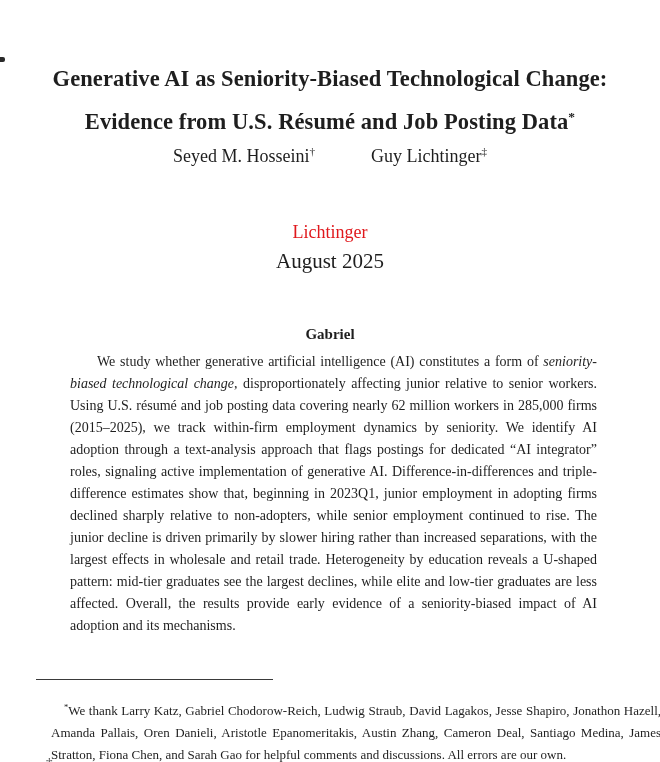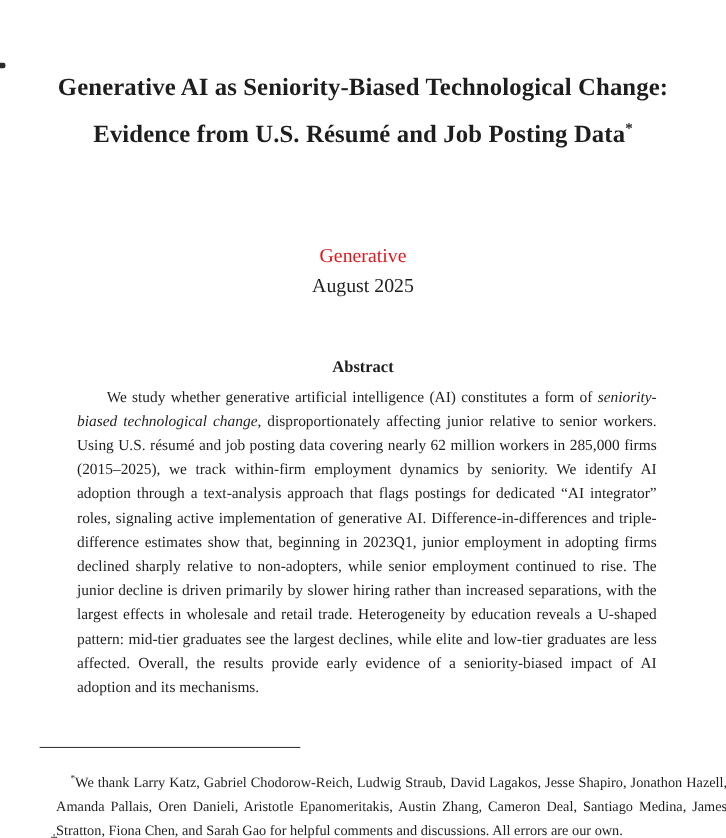--- a/index.html
+++ b/index.html
@@ -54,21 +54,21 @@
     text-align: center;
     font-size: 18px;
     color: #e0181c;
   }
   .paper-date {
     position: absolute;
     top: 249px;
     left: 0;
     right: 0;
     text-align: center;
-    font-size: 18px;
+    font-size: 21px;
   }
   .abstract-heading {
     position: absolute;
     top: 326px;
     left: 0;
     right: 0;
     text-align: center;
     font-size: 15px;
     font-weight: bold;
   }
@@ -132,26 +132,34 @@
 
 <div class="page">
 
   <span class="scan-artifact"></span>
 
   <h1 class="paper-title">
     <span>Generative AI as Seniority-Biased Technological Change:</span><br>
     <span>Evidence from U.S. Résumé and Job Posting Data</span><sup>*</sup>
   </h1>
 
+  <div class="authors-row">
+    <span class="author">
+      <span>Seyed M. Hosseini</span><sup>†</sup>
+    </span>
+    <span class="author">
+      <span>Guy Lichtinger</span><sup>‡</sup>
+    </span>
+  </div>
 
-  <div class="status-label">Generative</div>
+  <div class="status-label">Lichtinger</div>
 
   <div class="paper-date">August 2025</div>
 
-  <div class="abstract-heading">Abstract</div>
+  <div class="abstract-heading">Gabriel</div>
 
   <p class="abstract-text"><span>We study whether generative artificial intelligence (AI) constitutes a form of </span><em>seniority-biased technological change</em><span>, disproportionately affecting junior relative to senior workers. Using U.S. résumé and job posting data covering nearly 62 million workers in 285,000 firms (2015–2025), we track within-firm employment dynamics by seniority. We identify AI adoption through a text-analysis approach that flags postings for dedicated “AI integrator” roles, signaling active implementation of generative AI. Difference-in-differences and triple-difference estimates show that, beginning in 2023Q1, junior employment in adopting firms declined sharply relative to non-adopters, while senior employment continued to rise. The junior decline is driven primarily by slower hiring rather than increased separations, with the largest effects in wholesale and retail trade. Heterogeneity by education reveals a U-shaped pattern: mid-tier graduates see the largest declines, while elite and low-tier graduates are less affected. Overall, the results provide early evidence of a seniority-biased impact of AI adoption and its mechanisms.</span></p>
 
   <div class="footnote-rule"></div>
 
   <p class="footnote">
     <sup>*</sup><span>We thank Larry Katz, Gabriel Chodorow-Reich, Ludwig Straub, David Lagakos, Jesse Shapiro, Jonathon Hazell, Amanda Pallais, Oren Danieli, Aristotle Epanomeritakis, Austin Zhang, Cameron Deal, Santiago Medina, James Stratton, Fiona Chen, and Sarah Gao for helpful comments and discussions. All errors are our own.</span>
   </p>
 
   <span class="partial-dagger">†</span>

